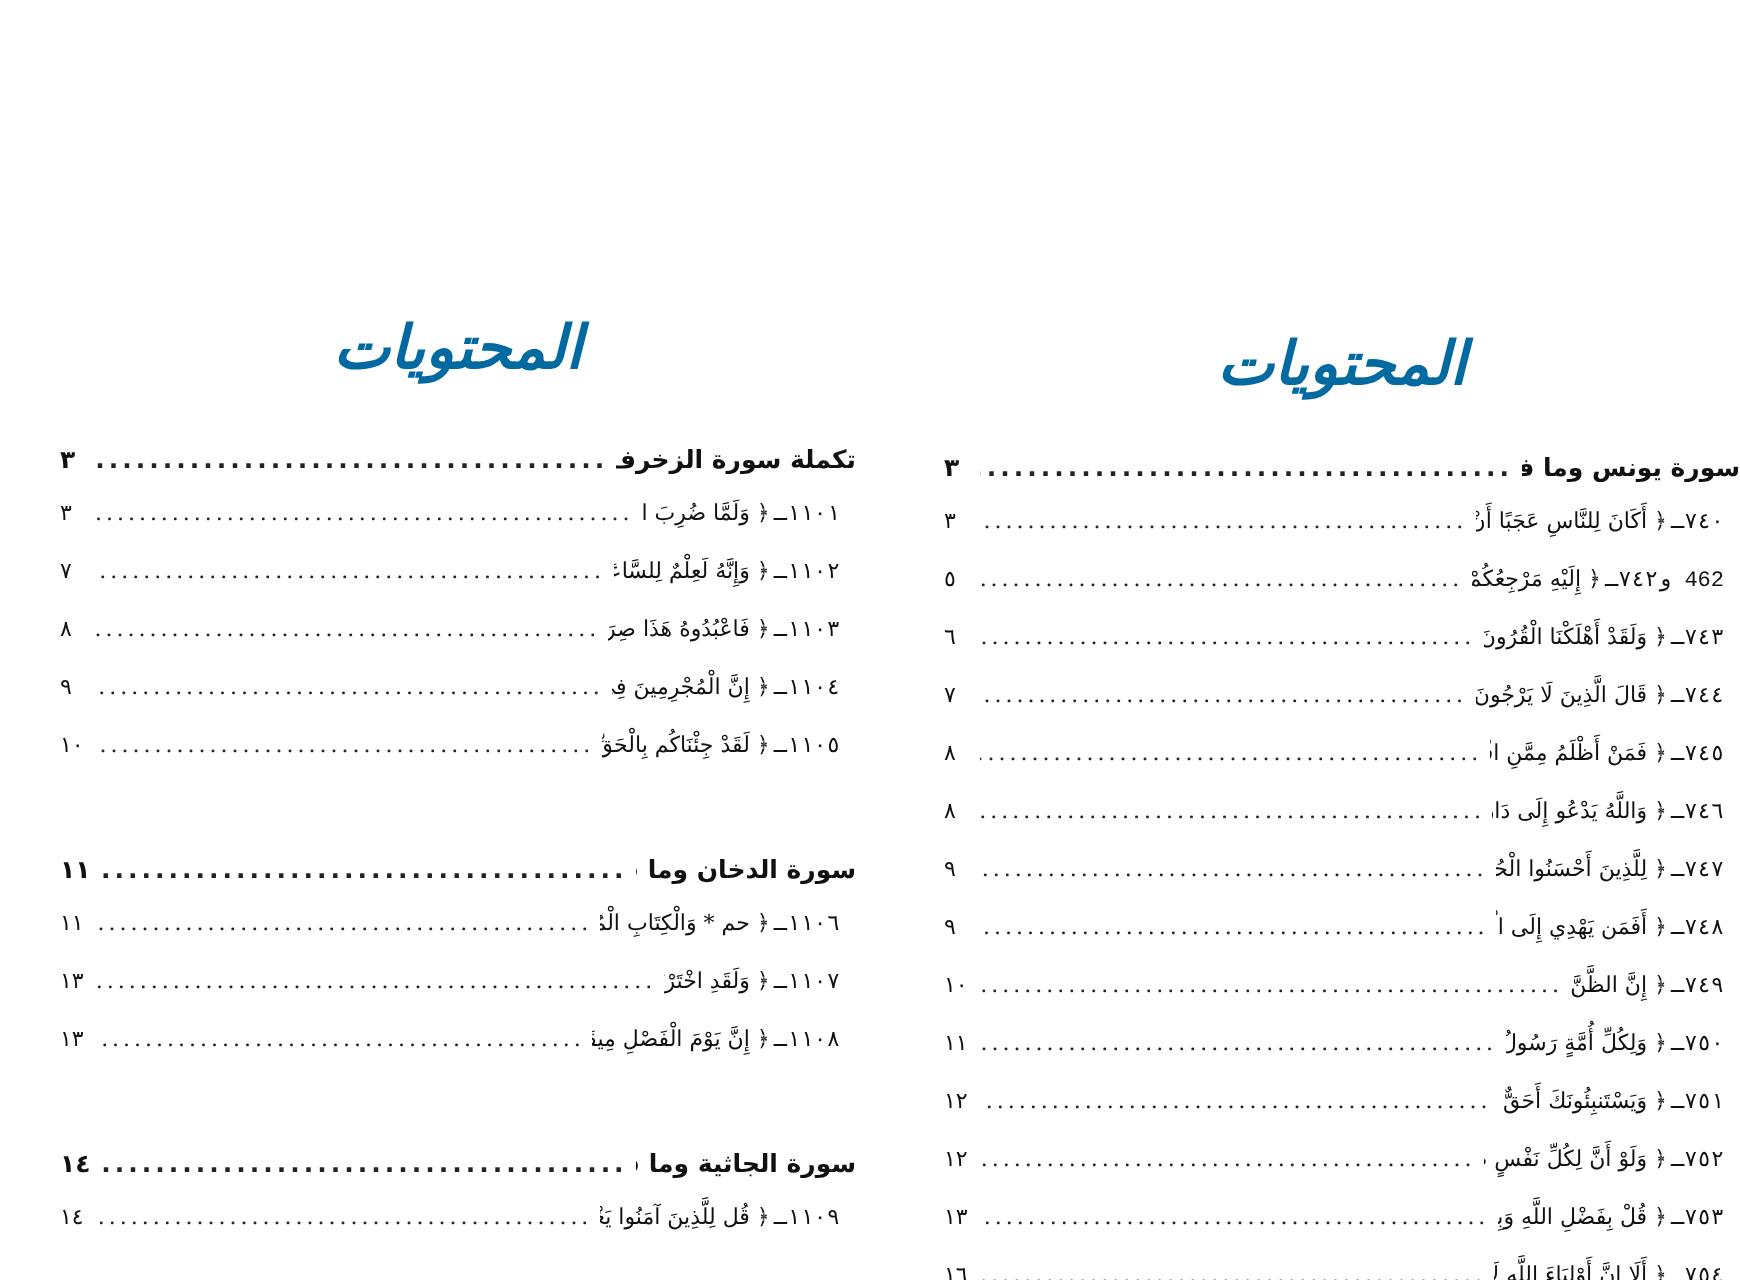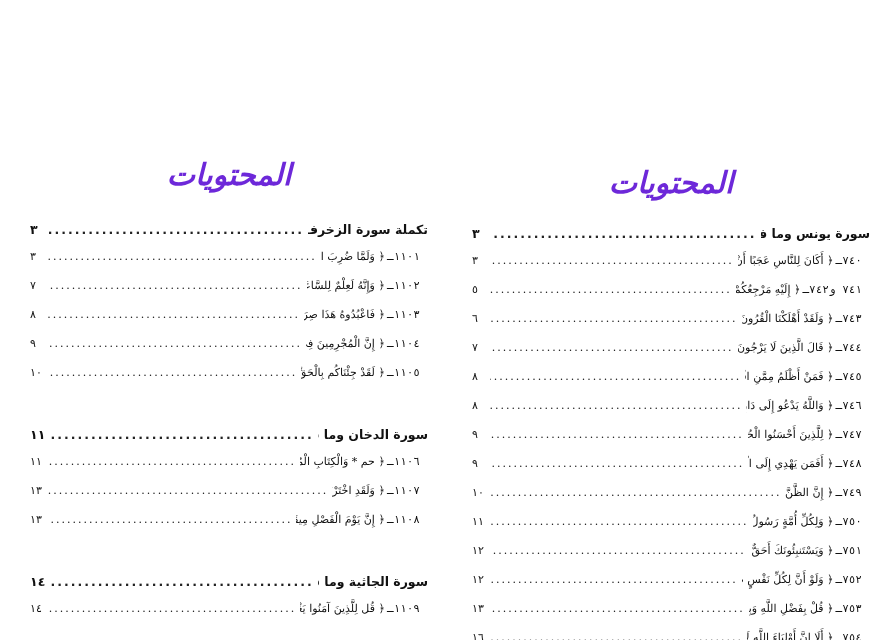--- a/index.html
+++ b/index.html
@@ -27,21 +27,21 @@
   .title {
     position: absolute;
     top: 152px;
     width: 100%;
     text-align: center;
     font-family: Liberation Sans, sans-serif;
     font-size: 30px;
     font-weight: bold;
     font-style: italic;
     letter-spacing: -1px;
-    color: #6d28d9;
+    color: #0369a1;
     line-height: 50px;
   }
   .page-left .title { top: 150px; }
   .page-right .title { top: 158px; }
 
   .toc {
     position: absolute;
     left: 0;
     right: 0;
   }
@@ -174,21 +174,21 @@
       <span class="leader"></span>
       <span class="pg">٣</span>
     </div>
 
     <div class="row entry-row">
       <span class="text"><span class="num">٧٤٠ـ</span><span>﴿ أَكَانَ لِلنَّاسِ عَجَبًا أَنْ أَوْحَيْنَا إِلَى رَجُلٍ مِنْهُمْ أَنْ أَنذِرِ النَّاسَ وَبَشِّرِ الَّذِينَ... ﴾</span></span>
       <span class="leader"></span>
       <span class="pg">٣</span>
     </div>
     <div class="row entry-row">
-      <span class="text"><span class="num">٧٤١ و٧٤٢ـ</span><span>﴿ إِلَيْهِ مَرْجِعُكُمْ جَمِيعًا وَعْدَ اللَّهِ حَقًّا إِنَّهُ يَبْدَأُ الْخَلْقَ ثُمَّ يُعِيدُهُ لِيَجْزِيَ... ﴾</span></span>
+      <span class="text"><span class="num">462 و٧٤٢ـ</span><span>﴿ إِلَيْهِ مَرْجِعُكُمْ جَمِيعًا وَعْدَ اللَّهِ حَقًّا إِنَّهُ يَبْدَأُ الْخَلْقَ ثُمَّ يُعِيدُهُ لِيَجْزِيَ... ﴾</span></span>
       <span class="leader"></span>
       <span class="pg">٥</span>
     </div>
     <div class="row entry-row">
       <span class="text"><span class="num">٧٤٣ـ</span><span>﴿ وَلَقَدْ أَهْلَكْنَا الْقُرُونَ مِن قَبْلِكُمْ لَمَّا ظَلَمُوا وَجَاءَتْهُمْ رُسُلُهُم بِالْبَيِّنَاتِ... ﴾</span></span>
       <span class="leader"></span>
       <span class="pg">٦</span>
     </div>
     <div class="row entry-row">
       <span class="text"><span class="num">٧٤٤ـ</span><span>﴿ قَالَ الَّذِينَ لَا يَرْجُونَ لِقَاءَنَا ائْتِ بِقُرْآنٍ غَيْرِ هَذَا أَوْ بَدِّلْهُ قُلْ مَا يَكُونُ لِي... ﴾</span></span>

